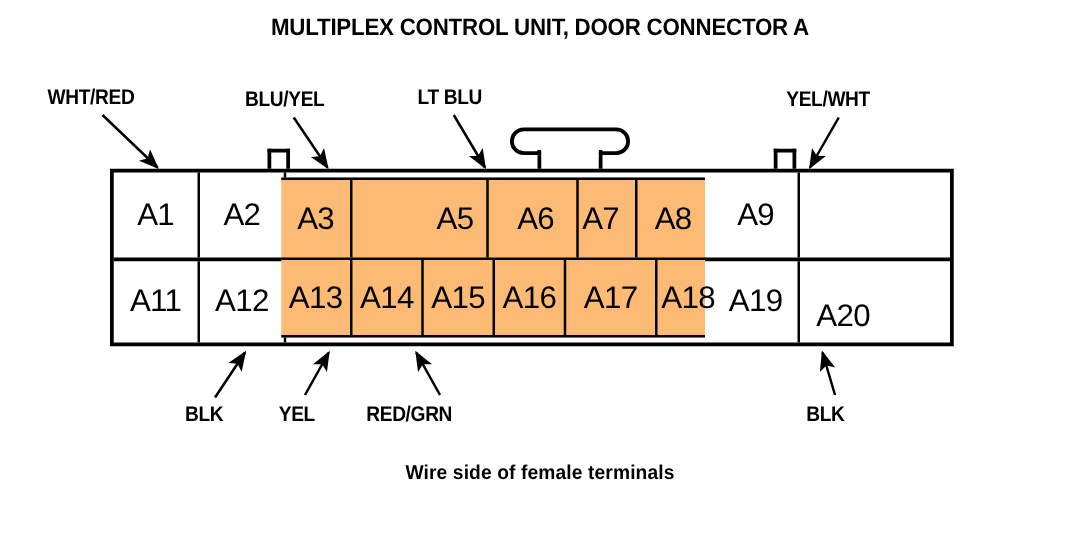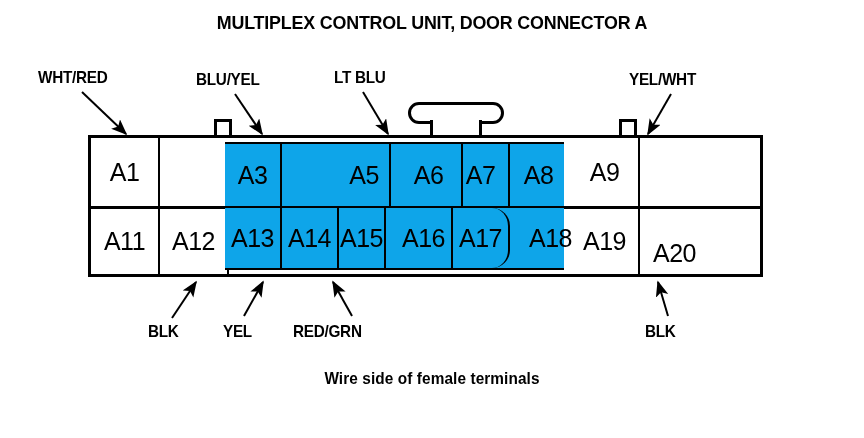--- a/index.html
+++ b/index.html
@@ -107,21 +107,21 @@
   
   .inner-block {
     position: absolute;
     left: 225px;
     top: 142px;
     width: 339px;
     height: 128px;
     box-sizing: border-box;
     border-top: 2px solid #000;
     border-bottom: 2px solid #000;
-    background: #0ea5e9;
+    background: #fdba74;
   }
   .inner-row {
     position: absolute;
     left: 0;
     width: 100%;
     height: 50%;
   }
   .inner-row-top { top: 0; }
   .inner-row-bottom { top: 50%; border-top: 2px solid #000; box-sizing: border-box; }
   .inner-cell {
@@ -205,20 +205,21 @@
   <div class="latch">
     <div class="latch-top"></div>
     <div class="latch-stemL"></div>
     <div class="latch-stemR"></div>
     <div class="latch-mask"></div>
   </div>
 
   <div class="connector-body">
     <div class="row row-top" id="row-top">
         <div class="cell divider" style="left: 0px; width: 69px;">A1</div>
+        <div class="cell divider" style="left: 69px; width: 69px;">A2</div>
         <div class="cell divider" style="left: 480px; width: 69px;">A9</div>
       </div>
     <div class="row row-bottom" id="row-bottom">
         <div class="cell divider" style="left: 0px; width: 69px;">A11</div>
         <div class="cell divider" style="left: 69px; width: 69px;">A12</div>
         <div class="cell divider" style="left: 480px; width: 69px;">A19</div>
         <div class="cell" style="left: 549px; width: 69px; margin-top: 12px;">A20</div>
       </div>
   </div>
 
@@ -226,23 +227,23 @@
     <div class="inner-row inner-row-top" id="inner-row-top">
         <div class="inner-cell divider" style="left: 0px; width: 57px;">A3</div>
         <div class="inner-cell divider" style="left: 114px; width: 52px;">A5</div>
         <div class="inner-cell divider" style="left: 171px; width: 67px;">A6</div>
         <div class="inner-cell divider" style="left: 228px; width: 57px;">A7</div>
         <div class="inner-cell" style="left: 285px; width: 57px;">A8</div>
       </div>
     <div class="inner-row inner-row-bottom" id="inner-row-bottom">
         <div class="inner-cell divider" style="left: 0px; width: 57px;">A13</div>
         <div class="inner-cell divider" style="left: 57px; width: 57px;">A14</div>
-        <div class="inner-cell divider" style="left: 114px; width: 47px;">A15</div>
+        <div class="inner-cell divider" style="left: 114px; width: 57px;">A15</div>
         <div class="inner-cell divider" style="left: 171px; width: 57px;">A16</div>
-        <div class="inner-cell divider" style="left: 228px; width: 57px; border-radius: 18px;">A17</div>
+        <div class="inner-cell divider" style="left: 228px; width: 73px;">A17</div>
         <div class="inner-cell" style="left: 297px; width: 57px; text-align: right;">A18</div>
       </div>
   </div>
 
   <svg class="overlay" id="arrow-layer" viewBox="0 0 864 438">
     <defs>
       <marker id="ah" markerWidth="9" markerHeight="9" refX="7.2" refY="3.2" orient="auto" markerUnits="strokeWidth">
         <path d="M0,0 L8,3.2 L0,6.4 L1.8,3.2 z" fill="#000"></path>
       </marker>
     </defs>

